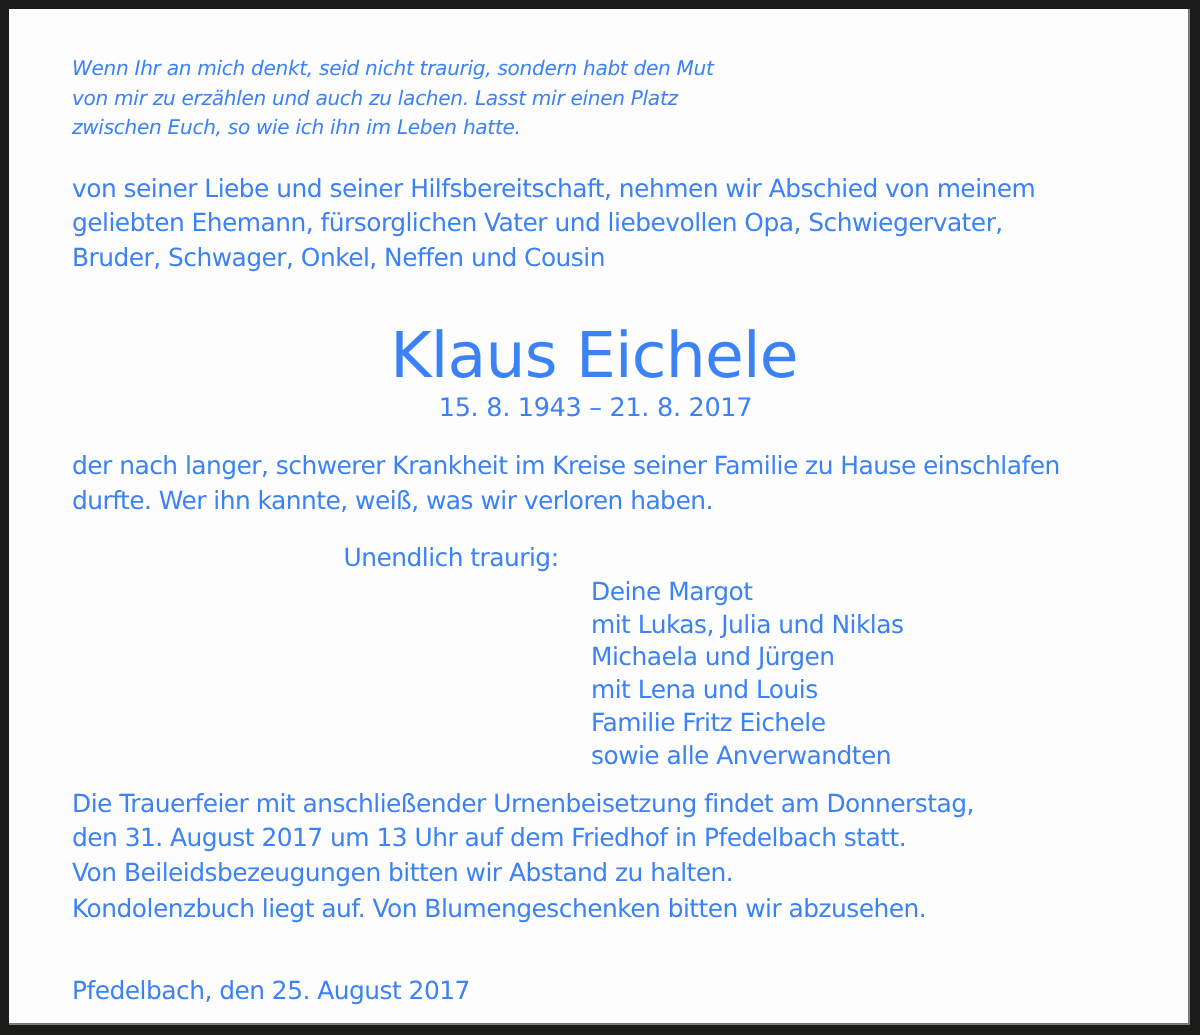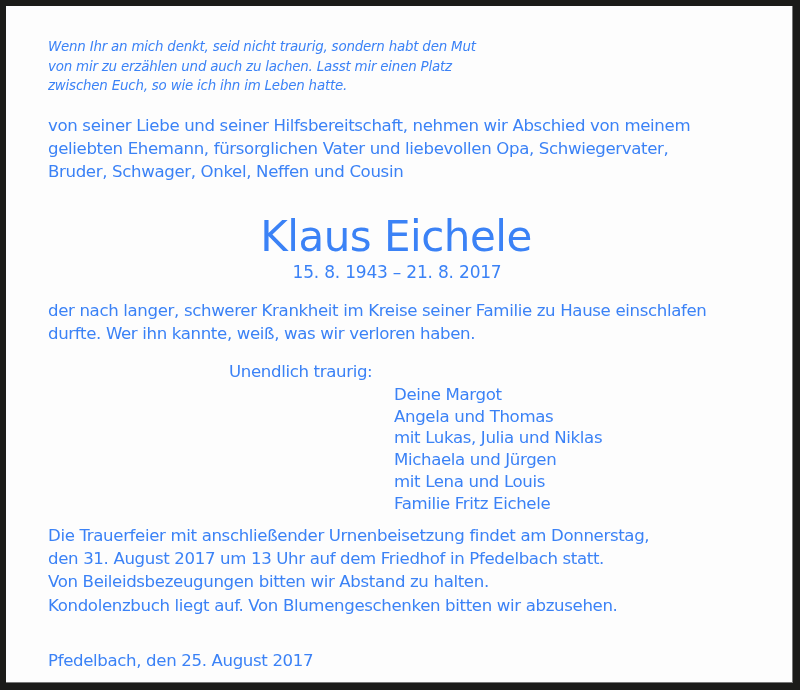--- a/index.html
+++ b/index.html
@@ -113,25 +113,25 @@
 
     <div class="para death">
       <div>der nach langer, schwerer Krankheit im Kreise seiner Familie zu Hause einschlafen</div>
       <div>durfte. Wer ihn kannte, weiß, was wir verloren haben.</div>
     </div>
 
     <div class="mourners">
       <div class="label">Unendlich traurig:</div>
       <div class="family">
         <div>Deine Margot</div>
-        <div>Angela und Thomas</div>
         <div>mit Lukas, Julia und Niklas</div>
         <div>Michaela und Jürgen</div>
         <div>mit Lena und Louis</div>
         <div>Familie Fritz Eichele</div>
+        <div>sowie alle Anverwandten</div>
       </div>
     </div>
 
     <div class="para ceremony">
       <div>Die Trauerfeier mit anschließender Urnenbeisetzung findet am Donnerstag,</div>
       <div>den 31. August 2017 um 13 Uhr auf dem Friedhof in Pfedelbach statt.</div>
       <div>Von Beileidsbezeugungen bitten wir Abstand zu halten.</div>
       <div>Kondolenzbuch liegt auf. Von Blumengeschenken bitten wir abzusehen.</div>
     </div>
 

